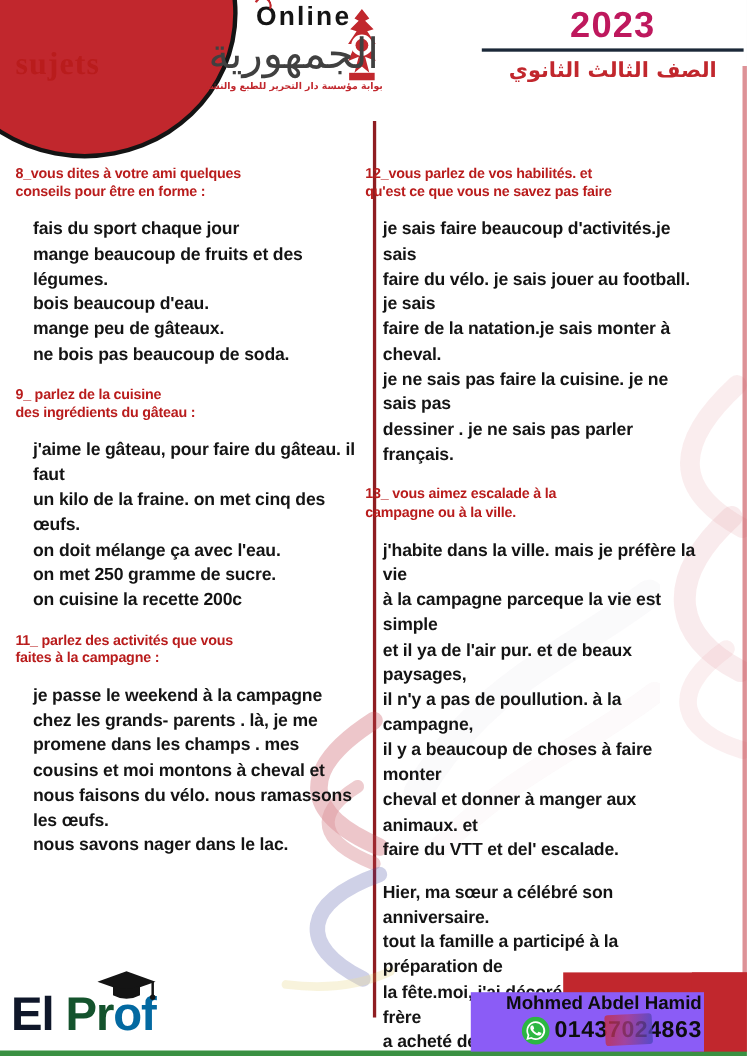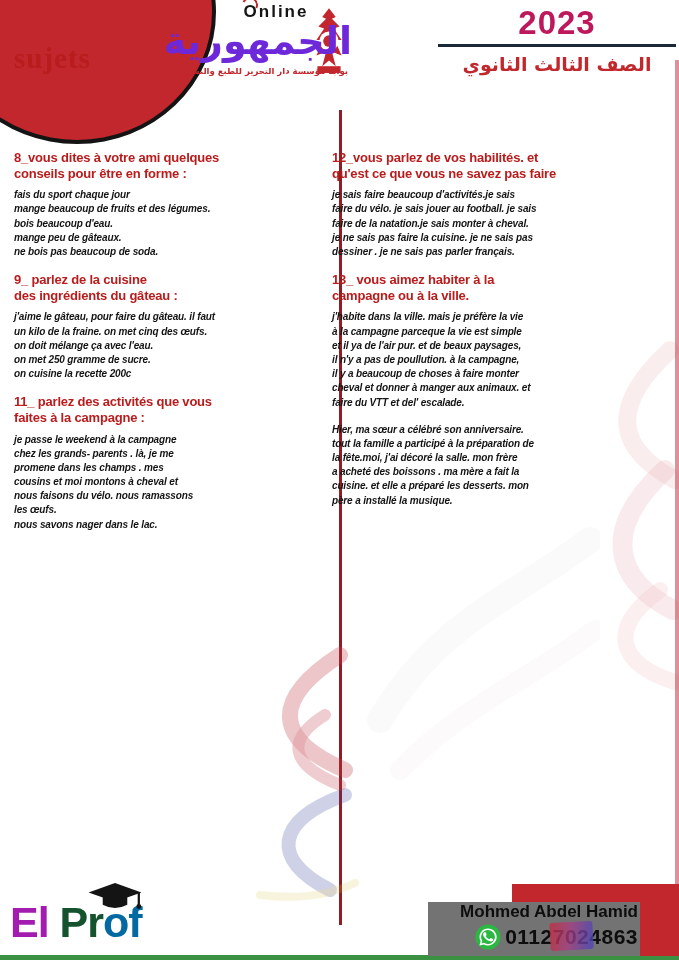--- a/index.html
+++ b/index.html
@@ -12,32 +12,32 @@
   .badge-circle {
     position:absolute; left:-62px; top:-120px; width:270px; height:256px;
     background:#c1272d; border-radius:50%;
     border:4px solid #141414;
   }
   .badge-label {
     position:absolute; left:14px; top:42px;
     color:#b91c1c; font-size:29px; font-weight:bold; letter-spacing:1px;font-family:Liberation Serif, serif;
   }
   .logo-block { position:absolute; left:182px; top:2px; width:170px; text-align:center; }
-  .logo-online { position:relative; display:inline-block; font-size:17px; font-weight:bold; color:#151515; letter-spacing:2px; margin-left:18px;}
+  .logo-online { position:relative; display:inline-block; font-size:24px; font-weight:bold; color:#151515; letter-spacing:2px; margin-left:18px;}
   .logo-online .o-arc {
     position:absolute; left:-2px; top:-5px; width:12px; height:12px;
     border:2.5px solid #c1272d; border-radius:50%;
     border-bottom-color:transparent; border-left-color:transparent;
     transform:rotate(-20deg);
   }
   .logo-eagle { position:absolute; left:118px; top:4px; width:58px; height:74px; }
   .logo-arabic {
     position:relative; z-index:2; font-family:"DejaVu Sans", sans-serif;
-    font-size:38px; font-weight:bold; color:#6d28d9; line-height:1.05;
-    direction:rtl; margin-top:0px;text-align:right;
+    font-size:38px; font-weight:normal; color:#404040; line-height:1.05;
+    direction:rtl; margin-top:0px;
   }
   .logo-tagline {
     position:relative; z-index:2; font-family:"DejaVu Sans", sans-serif;
     font-size:8.5px; font-weight:bold; color:#c1272d; direction:rtl; margin-top:4px;
   }
   .year-block { position:absolute; left:438px; top:4px; width:238px; text-align:center; }
   .year-text { font-size:33px; font-weight:bold; color:#be185d; letter-spacing:1px; }
   .year-rule { border:0; border-top:3px solid #1b2838; margin:2px 0 6px 0; }
   .grade-arabic {
     font-family:"DejaVu Sans", sans-serif; font-size:19px; font-weight:bold;
@@ -50,39 +50,39 @@
   
   .col { position:absolute; top:150px; z-index:2; }
   .col-left  { left:14px;  width:328px; }
   .col-right { left:332px; width:326px; }
   .q { margin-bottom:13px; }
   .q-title {
     margin:0 0 6px 0; color:#b91c1c; font-size:13px; font-weight:bold;
     line-height:1.24; white-space:pre-line; letter-spacing:-0.2px;
   }
   .q-body {
-    margin:0; color:#141414; font-size:10px; font-weight:bold;
-    line-height:1.42; white-space:pre-line; letter-spacing:-0.15px;font-style:italic;
+    margin:16px; color:#141414; font-size:16px; font-weight:bold;
+    line-height:1.42; white-space:pre-line; letter-spacing:-0.15px;
   }
   
   .wm { position:absolute; pointer-events:none; z-index:1; }
   .wm-swoosh { left:230px; top:645px; width:135px; height:260px; opacity:0.55; }
   .wm-right { left:575px; top:330px; width:104px; height:360px; opacity:0.55; }
   .wm-center-right { left:360px; top:480px; width:240px; height:300px; opacity:0.35; }
   
   .brand { position:absolute; left:10px; top:898px; font-size:43px; font-weight:bold; letter-spacing:-1px; z-index:3; }
-  .brand .b-el { color:#a21caf; }
+  .brand .b-el { color:#0f172a; }
   .brand .b-pr { color:#14532d; }
   .brand .b-of { color:#0369a1; }
   .grad-cap { position:absolute; left:86px; top:882px; width:58px; height:34px; z-index:4; }
   .corner-bar   { position:absolute; left:512px; top:884px; width:167px; height:25px; background:#c1272d; z-index:2; }
   .corner-block { position:absolute; left:629px; top:884px; width:50px; height:72px; background:#c1272d; z-index:2; }
   .contact-card {
     position:absolute; left:428px; top:902px; width:212px; height:54px;
-    background:#737373; z-index:3; text-align:right; padding-right:2px; box-sizing:border-box;
+    background:#8b5cf6; z-index:3; text-align:right; padding-right:2px; box-sizing:border-box;
   }
   .contact-name { font-size:17px; font-weight:bold; color:#0d0d0d; line-height:1.2; }
   .phone-row { display:flex; align-items:center; justify-content:flex-end; gap:4px; margin-top:2px; }
   .phone-text { font-size:21px; font-weight:bold; color:#0d0d0d; letter-spacing:0.5px; }
   .phone-hidden { position:relative; display:inline-block; }
   .phone-hidden .sticker {
     position:absolute; left:-3px; top:-3px; right:-3px; bottom:-1px;
     background:linear-gradient(100deg, rgba(198,44,62,0.8) 0%, rgba(170,60,130,0.75) 45%, rgba(70,70,190,0.78) 100%);
     border-radius:3px; transform:rotate(-3deg);
   }
@@ -172,21 +172,21 @@
     <div class="q">
       <h3 class="q-title">12_vous parlez de vos habilités. et
 qu'est ce que vous ne savez pas faire</h3>
       <p class="q-body">je sais faire beaucoup d'activités.je sais
 faire du vélo. je sais jouer au football. je sais
 faire de la natation.je sais monter à cheval.
 je ne sais pas faire la cuisine. je ne sais pas
 dessiner . je ne sais pas parler français.</p>
     </div>
     <div class="q">
-      <h3 class="q-title">13_ vous aimez habiter à la
+      <h3 class="q-title">13_ vous aimez escalade à la
 campagne ou à la ville.</h3>
       <p class="q-body">j'habite dans la ville. mais je préfère la vie
 à la campagne parceque la vie est simple
 et il ya de l'air pur. et de beaux paysages,
 il n'y a pas de poullution. à la campagne,
 il y a beaucoup de choses à faire monter
 cheval et donner à manger aux animaux. et
 faire du VTT et del' escalade.</p>
     </div>
     <div class="q">
@@ -211,17 +211,17 @@
   <div class="corner-block"></div>
 
   <div class="contact-card">
     <div class="contact-name">Mohmed Abdel Hamid</div>
     <div class="phone-row">
       <svg class="wa-icon" viewBox="0 0 32 32">
         <circle cx="16" cy="16" r="15.5" fill="#2cb742"></circle>
         <path fill="#ffffff" d="M16 5.5A10.5 10.5 0 0 0 6.9 21.2L5.5 26.5l5.4-1.4A10.5 10.5 0 1 0 16 5.5zm0 2a8.5 8.5 0 1 1-4.4 15.8l-.3-.2-3.2.8.9-3.1-.2-.3A8.5 8.5 0 0 1 16 7.5z"></path>
         <path fill="#ffffff" d="M21.8 18.3c-.3-.2-1.9-.9-2.2-1-.3-.1-.5-.2-.7.2-.2.3-.8 1-.9 1.2-.2.2-.3.2-.6.1-.3-.2-1.3-.5-2.4-1.5-.9-.8-1.5-1.8-1.7-2.1-.2-.3 0-.5.1-.6l.5-.6c.1-.2.2-.3.3-.5.1-.2 0-.4 0-.6-.1-.2-.7-1.7-1-2.3-.2-.6-.5-.5-.7-.5h-.6c-.2 0-.5.1-.8.4-.3.3-1.1 1-1.1 2.5s1.1 2.9 1.2 3.1c.2.2 2.2 3.3 5.3 4.6.7.3 1.3.5 1.7.6.7.2 1.4.2 1.9.1.6-.1 1.9-.8 2.1-1.5.3-.7.3-1.3.2-1.5-.1-.1-.3-.2-.6-.4z"></path>
       </svg>
-      <span class="phone-text"><span>0112</span><span class="phone-hidden"><span>702</span><span class="sticker"></span></span><span>4863</span></span>
+      <span class="phone-text"><span>0143</span><span class="phone-hidden"><span>702</span><span class="sticker"></span></span><span>4863</span></span>
     </div>
   </div>
 
 </div>
 
 </body></html>

